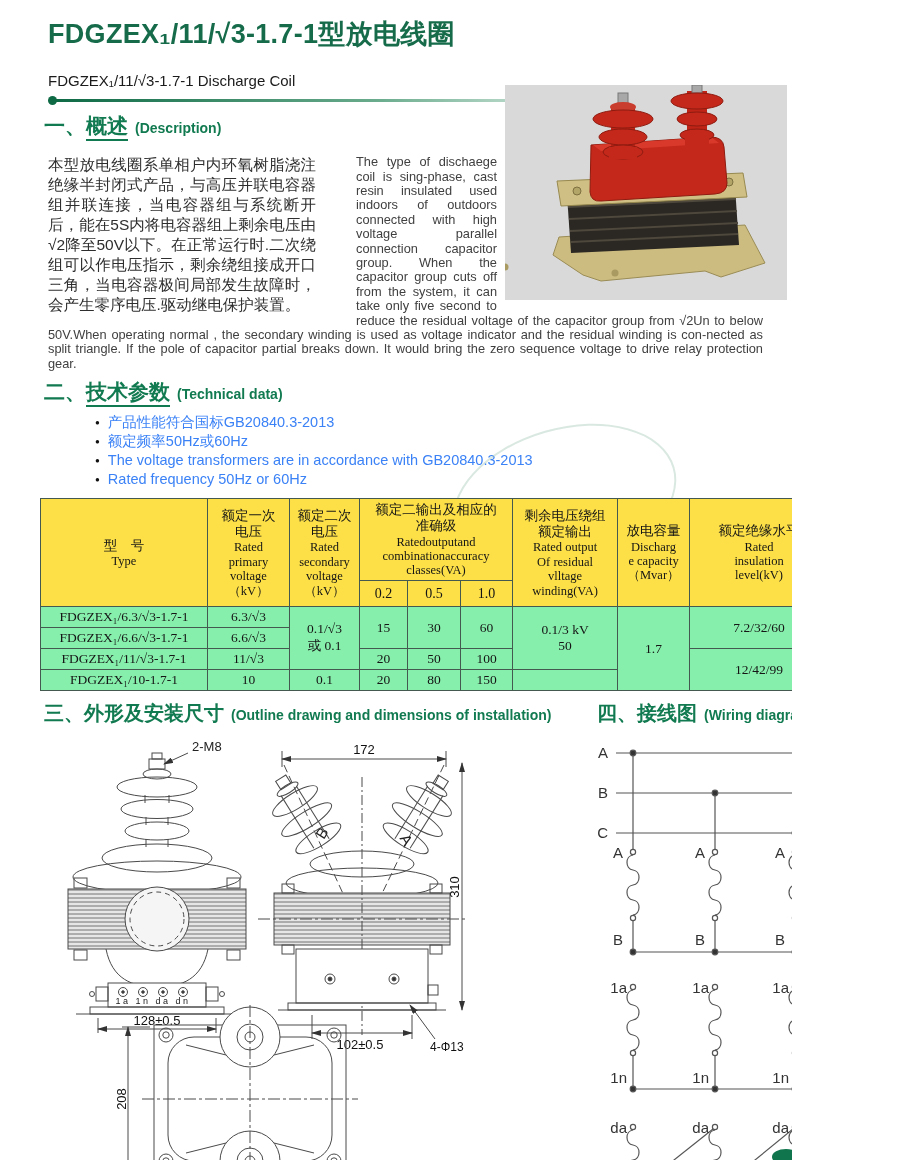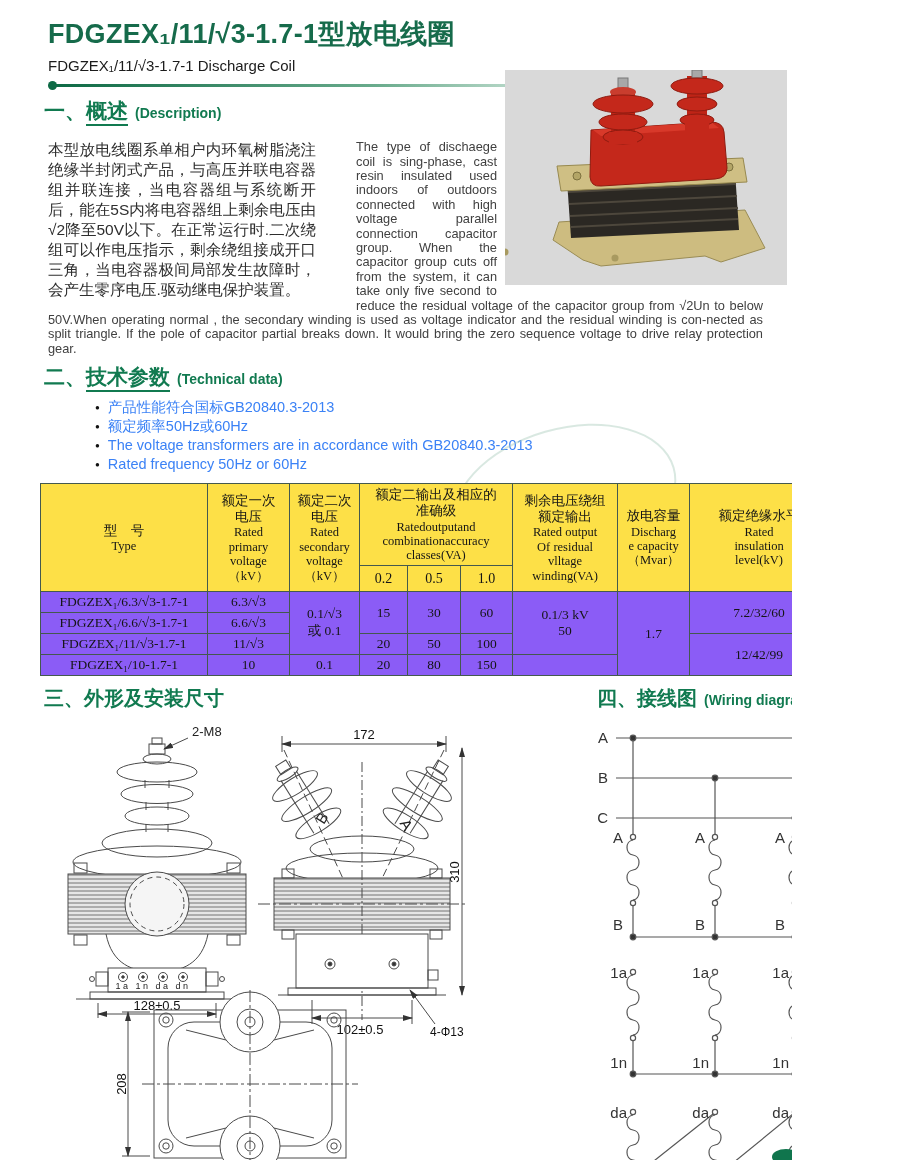--- a/index.html
+++ b/index.html
@@ -1,20 +1,20 @@
 <!DOCTYPE html>
 <html><head>
 <meta charset="utf-8">
 <style>
   html,body{margin:0;padding:0;background:#fff;}
   .page{position:relative;width:792px;height:1160px;overflow:hidden;background:#fff;
         font-family:"Liberation Sans","DejaVu Sans",sans-serif;color:#222;}
   
   .title{margin:0;padding:16px 0 0 48px;font-size:27px;font-weight:bold;color:#166b4b;letter-spacing:.3px;}
-  .subtitle{padding-left:48px;margin-top:5px;font-size:15px;color:#1b1b1b;}
+  .subtitle{padding-left:48px;margin-top:20px;font-size:15px;color:#1b1b1b;}
   .divider{display:flex;align-items:center;margin:7px 0 0 48px;height:9px;}
   .divider .dot{width:9px;height:9px;border-radius:50%;background:#0e6a45;}
   .divider .bar{height:3px;width:580px;margin-left:-1px;
      background:linear-gradient(to right,#0e6a45,#69ab8c 55%,#d9ebe2 90%,rgba(255,255,255,0));}
   
   .sec-head{display:flex;align-items:baseline;margin:8px 0 0 44px;color:#117a50;white-space:nowrap;}
   .sec-num,.sec-word{font-size:21px;font-weight:bold;line-height:1.2;}
   .sec-word.u{border-bottom:2px solid #117a50;padding-bottom:1px;}
   .sec-en{font-size:14px;font-weight:bold;margin-left:7px;}
   
@@ -30,21 +30,21 @@
   .bullets li{line-height:19px;}
   .bullets li::before{content:"●";font-size:8px;vertical-align:2px;margin-right:8px;color:#111;}
   
   .ttable{border-collapse:collapse;margin:9px 0 0 40px;width:788px;table-layout:fixed;
           font-family:"Liberation Serif","DejaVu Serif","DejaVu Sans",serif;color:#151515;position:relative;z-index:1;}
   .ttable th,.ttable td{border:1.6px solid #44594f;text-align:center;vertical-align:middle;
           padding:1px 2px;white-space:pre-line;overflow:hidden;}
   .ttable thead th{background:#fde047;font-weight:normal;}
   .ttable thead tr:first-child{height:82px;}
   .ttable thead tr:nth-child(2){height:26px;}
-  .ttable tbody tr{height:21px;background:#8b5cf6;}
+  .ttable tbody tr{height:21px;background:#86efac;}
   .ttable tbody td{font-size:13.5px;}
   .th-cn{font-size:13.5px;line-height:1.2;}
   .th-en{font-size:12.5px;line-height:1.15;}
   .th-sub{font-size:14px;}
   .watermark{position:absolute;left:450px;top:428px;width:225px;height:138px;border:2px solid rgba(170,205,188,.45);
              border-radius:50%;transform:rotate(-16deg);z-index:0;}
   
   .heads-row{position:relative;height:32px;margin-top:10px;}
   .heads-row .sec-head{position:absolute;margin:0;}
   .h3{left:44px;top:0;}
@@ -214,20 +214,21 @@
         <td>150</td>
         <td></td>
       </tr>
     </tbody>
   </table>
 
   <div class="heads-row">
     <div class="sec-head h3">
       <span class="sec-num">三、</span>
         <span class="sec-word">外形及安装尺寸</span>
+      <span class="sec-en">(Outline drawing and dimensions of installation)</span>
     </div>
     <div class="sec-head h4">
       <span class="sec-num">四、</span>
         <span class="sec-word">接线图</span>
       <span class="sec-en">(Wiring diagram)</span>
     </div>
   </div>
 
   <div class="drawings">
 

